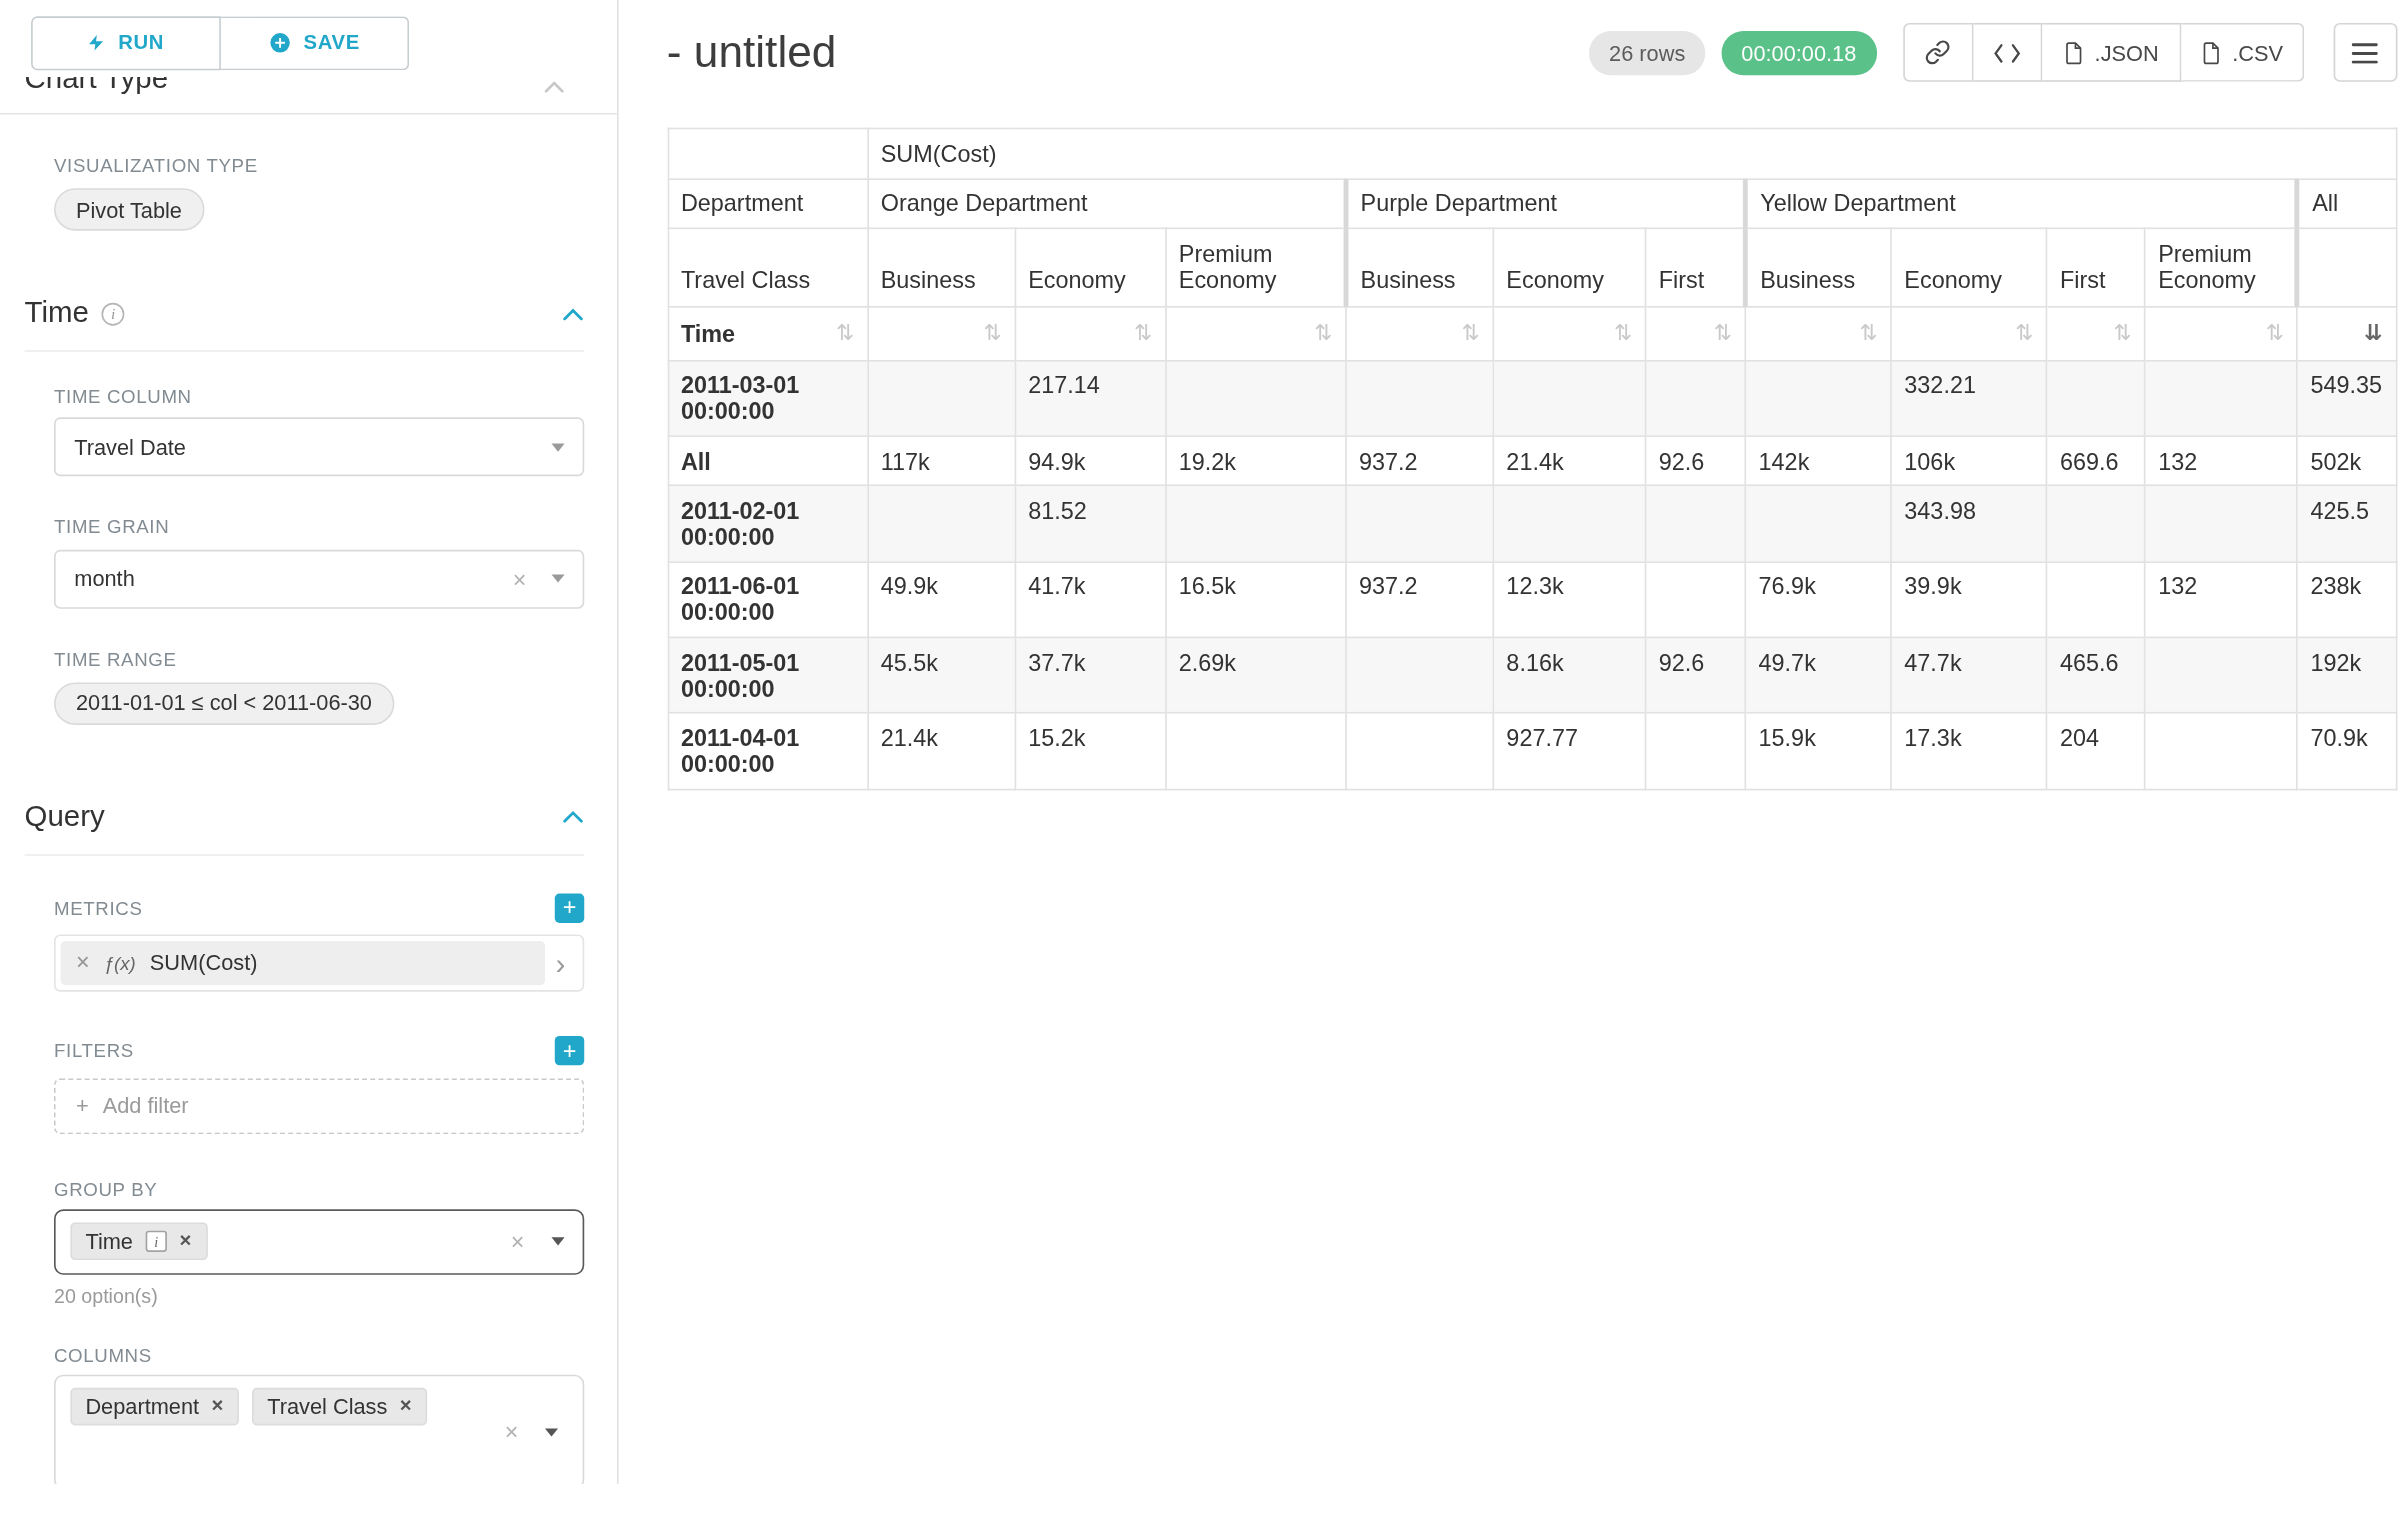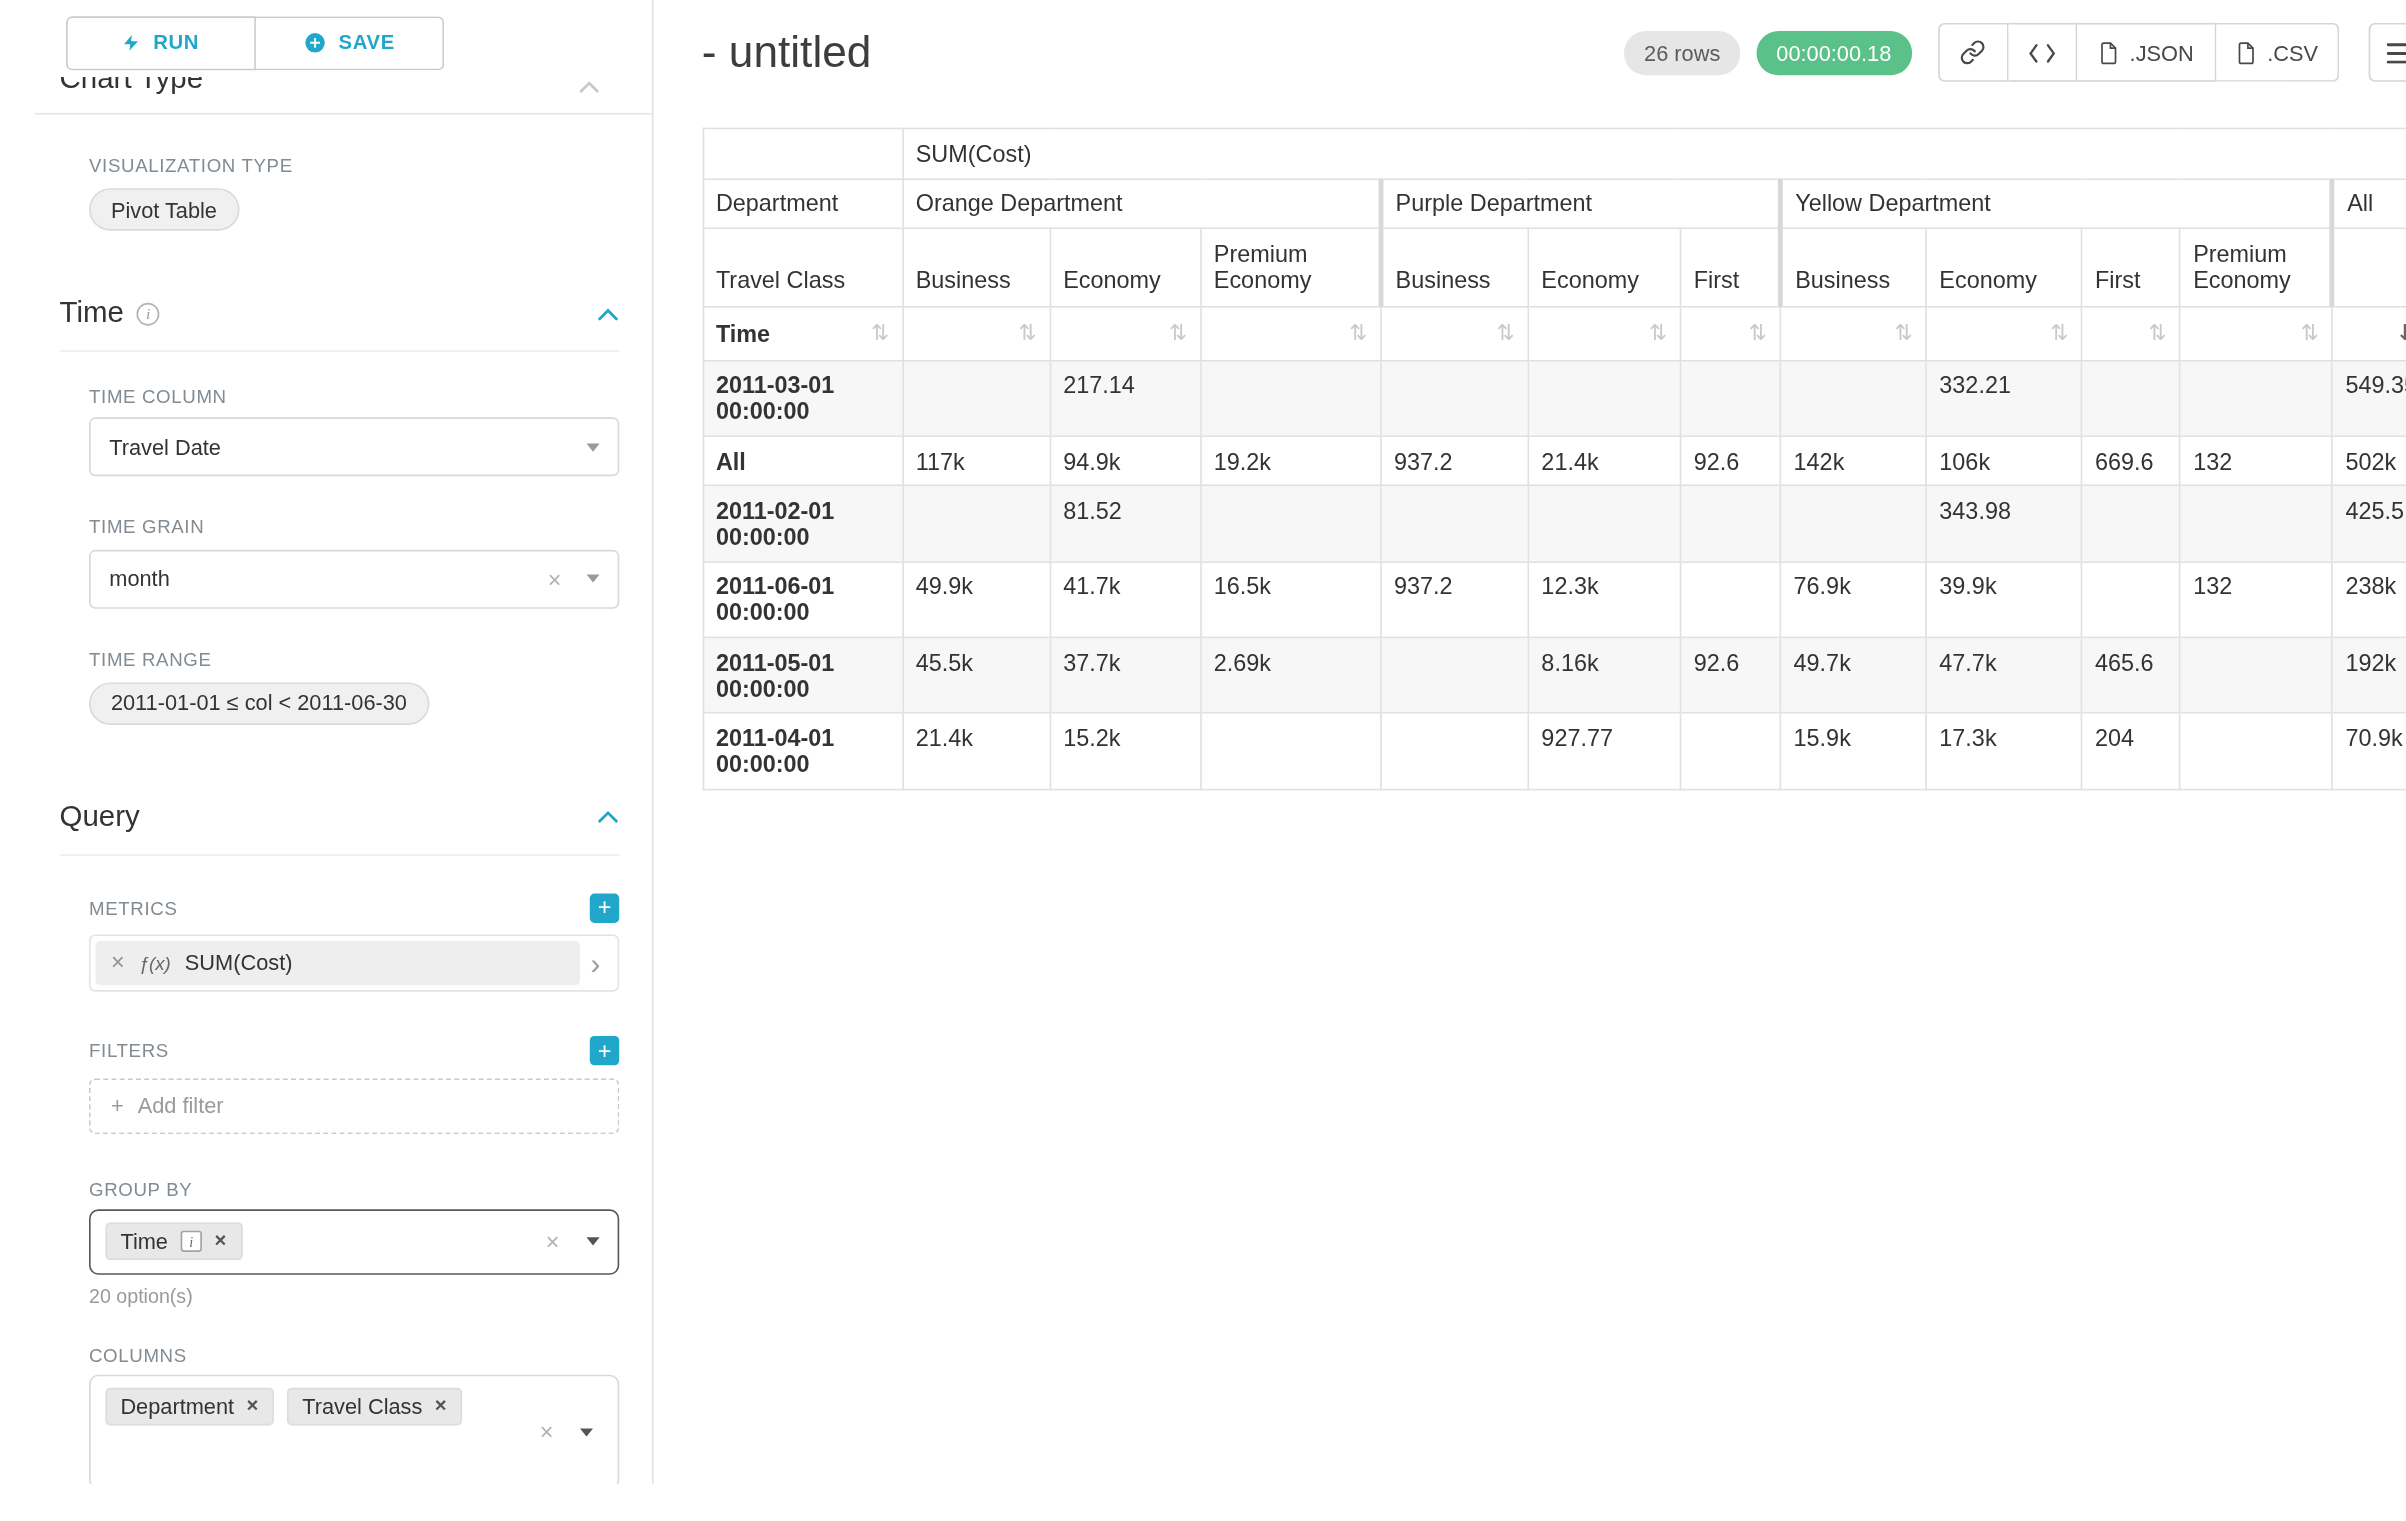--- a/index.html
+++ b/index.html
@@ -2,21 +2,21 @@
 <html style="font-size:15px"><head>
 <meta charset="utf-8">
 <style>
   * { box-sizing: border-box; }
   html, body { margin: 0; padding: 0; background: #fff; }
   body {
     font-family: "Liberation Sans", "DejaVu Sans", sans-serif;
     color: #333;
     overflow: hidden;
   }
-  #viewport { width: 2406px; height: 1484px; overflow: hidden; padding-left: 35px; }
+  #viewport { width: 2406px; height: 1484px; overflow: hidden; }
   #scale {
     width: 1470px; height: 930px;
     transform: scale(1.6365);
     transform-origin: 0 0;
     display: flex;
   }
 
   
   aside {
     width: 378px; min-width: 378px; height: 930px;

